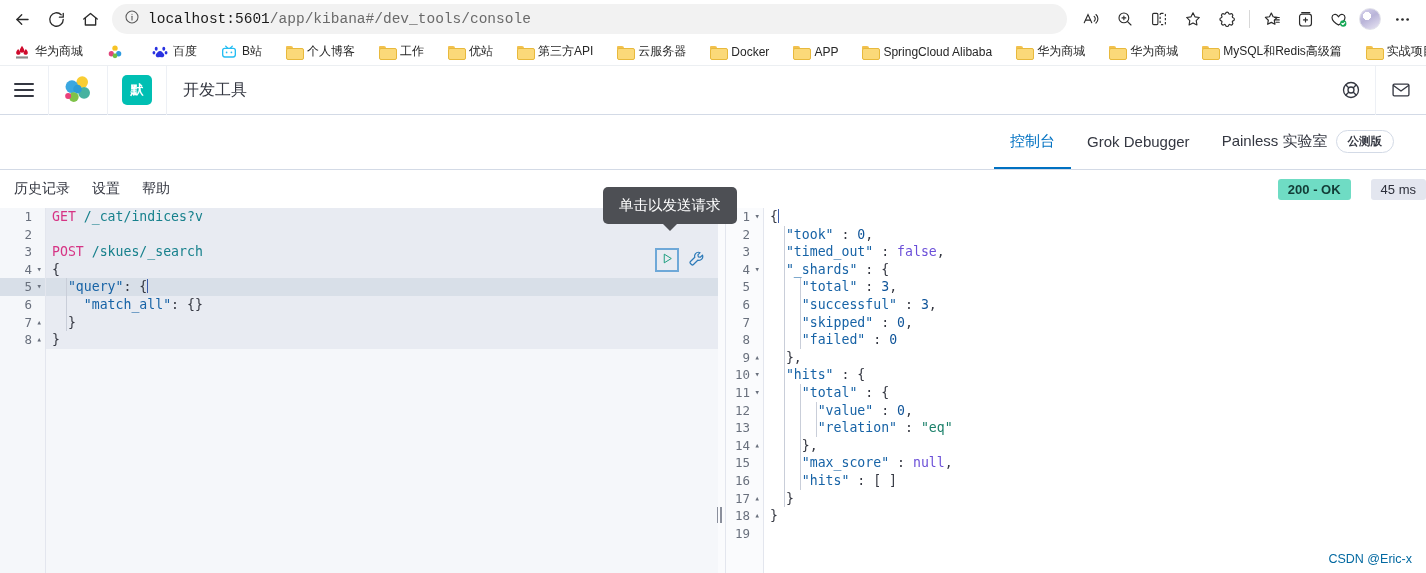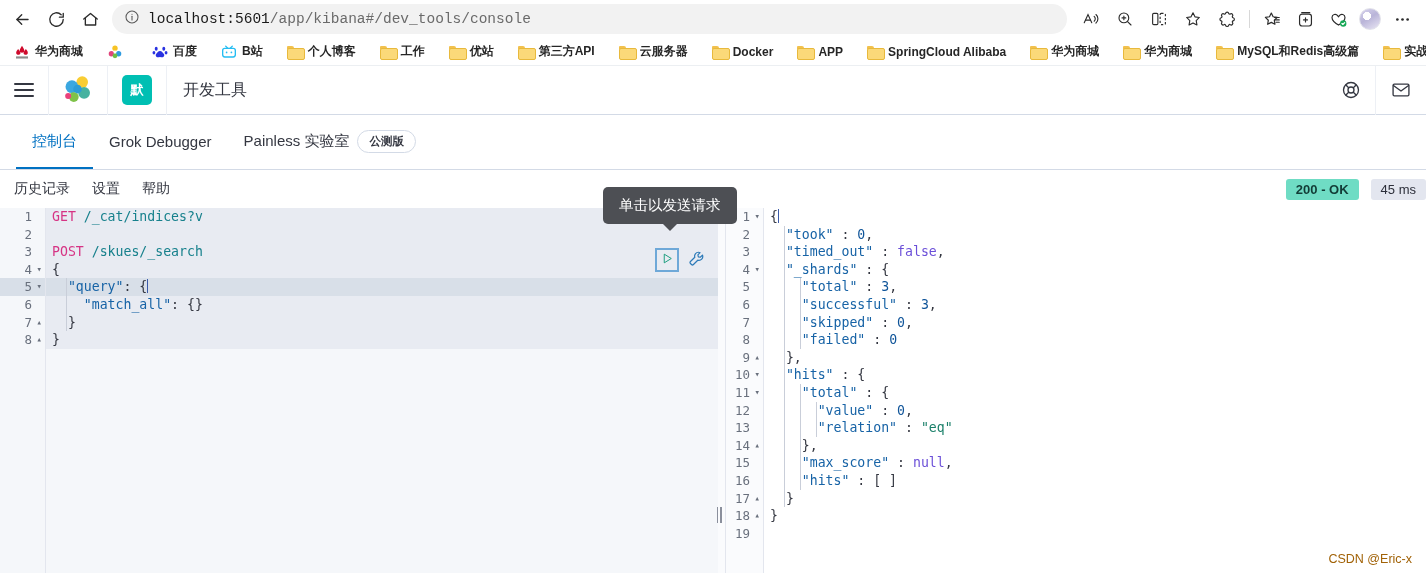--- a/index.html
+++ b/index.html
@@ -51,21 +51,21 @@
       radial-gradient(circle at 35% 35%, #fff 0 22%, rgba(255,255,255,0) 23%),
       linear-gradient(150deg, #d9d5ef 0%, #b9b4d8 45%, #e9e6f4 100%);
     border: 1px solid #e2e2ea;
   }
 
   
   .bookmarks {
     height: 28px; display: flex; align-items: center;
     padding: 0 8px; gap: 12px; background: #ffffff;
     border-bottom: 1px solid #eceff2;
-    overflow: hidden; white-space: nowrap; font-weight: bold;
+    overflow: hidden; white-space: nowrap;
   }
   .bm {
     display: flex; align-items: center; gap: 5px;
     padding: 2px 6px; border-radius: 4px; flex: 0 0 auto;
   }
   .bm-label {
     font-size: 12px; color: #262626; white-space: nowrap;
     font-family: "Liberation Sans", "DejaVu Sans", sans-serif;
   }
   .bm-ico { width: 16px; height: 16px; flex: 0 0 auto; display:block; }
@@ -111,20 +111,21 @@
   .hdr-icon { color: #343741; display: flex; align-items: center; justify-content: center; }
 
   
   .elastic-logo { width: 30px; height: 30px; position: relative; }
 
   
   .tabs {
     height: 55px; display: flex; align-items: flex-end;
     background: #ffffff; border-bottom: 1px solid #d3dae6;
     padding: 0 16px;
+    justify-content: flex-end;
   }
   .tab {
     height: 100%; display: flex; align-items: center; gap: 8px;
     padding: 0 16px; font-size: 15px; color: #343741;
     border-bottom: 2px solid transparent;
     font-family: "Liberation Sans", "DejaVu Sans", sans-serif;
   }
   .tab.active { color: #0071c2; border-bottom-color: #0071c2; font-weight: 400; }
   .beta-badge {
     border: 1px solid #d3dae6; border-radius: 12px; padding: 3px 11px;
@@ -134,21 +135,21 @@
 
   
   .console-bar {
     height: 38px; display: flex; align-items: center; padding: 0 14px;
     background: #ffffff; position: relative;
   }
   .cb-link {
     font-size: 14px; color: #343741; margin-right: 22px;
     font-family: "Liberation Sans", "DejaVu Sans", sans-serif;
   }
-  .status-wrap { position: absolute; right: 0px; display: flex; align-items: center; gap: 12px; }
+  .status-wrap { position: absolute; right: 0px; display: flex; align-items: center; gap: 20px; }
   .status-pill {
     background: #6fdcc4; color: #123c36; font-size: 13px; font-weight: bold;
     padding: 3px 10px; border-radius: 3px;
     font-family: "Liberation Sans", sans-serif;
   }
   .time-pill {
     background: #e3e6ef; color: #2c2f3a; font-size: 13px;
     padding: 3px 10px; border-radius: 3px;
     font-family: "Liberation Sans", sans-serif;
   }
@@ -241,21 +242,21 @@
   }
   .resizer i { display: block; width: 1.5px; height: 16px; background: #8a8f9c; }
 
   .pane-divider {
     position: absolute; left: 725px; top: 0; width: 1px; height: 100%;
     background: #e3e6ee; z-index: 4;
   }
 
   .watermark {
     position: absolute; right: 14px; bottom: 8px;
-    font-size: 12.5px; color: #a16207; z-index: 9;
+    font-size: 12.5px; color: #0369a1; z-index: 9;
     font-family: "Liberation Sans", "DejaVu Sans", sans-serif;
     margin-left: 7px;
   }
 </style>
 </head>
 <body>
 
 <div class="browser-top">
   <div class="nav-btn">
     <svg width="19" height="19" viewBox="0 0 24 24" fill="none" stroke="#2b2b2b" stroke-width="1.7" stroke-linecap="round" stroke-linejoin="round">

